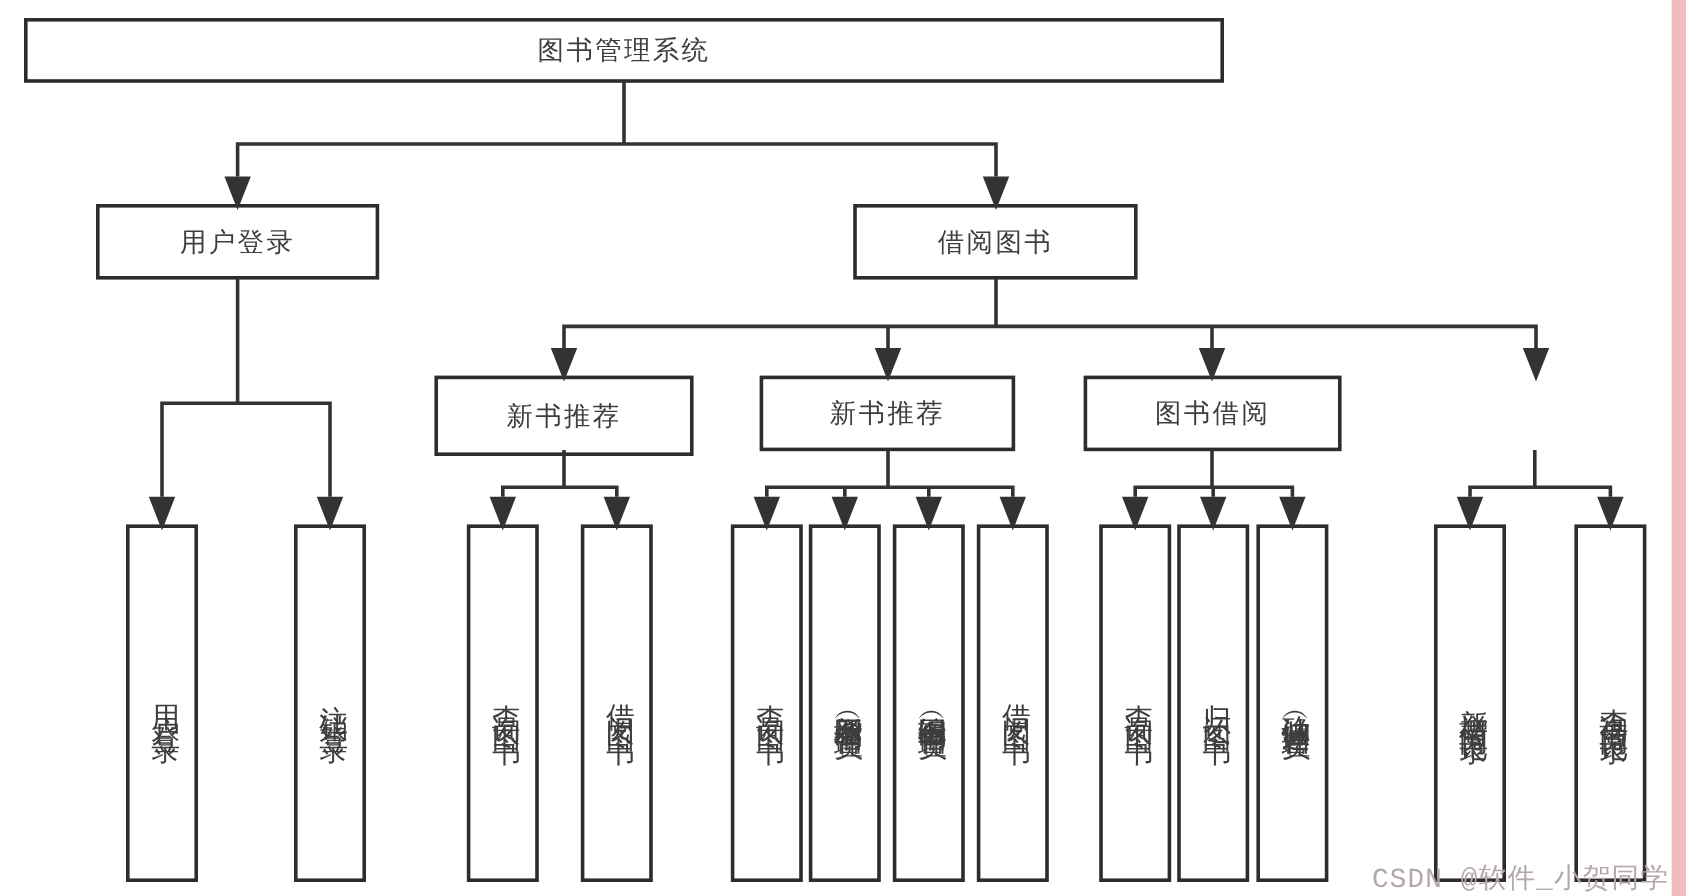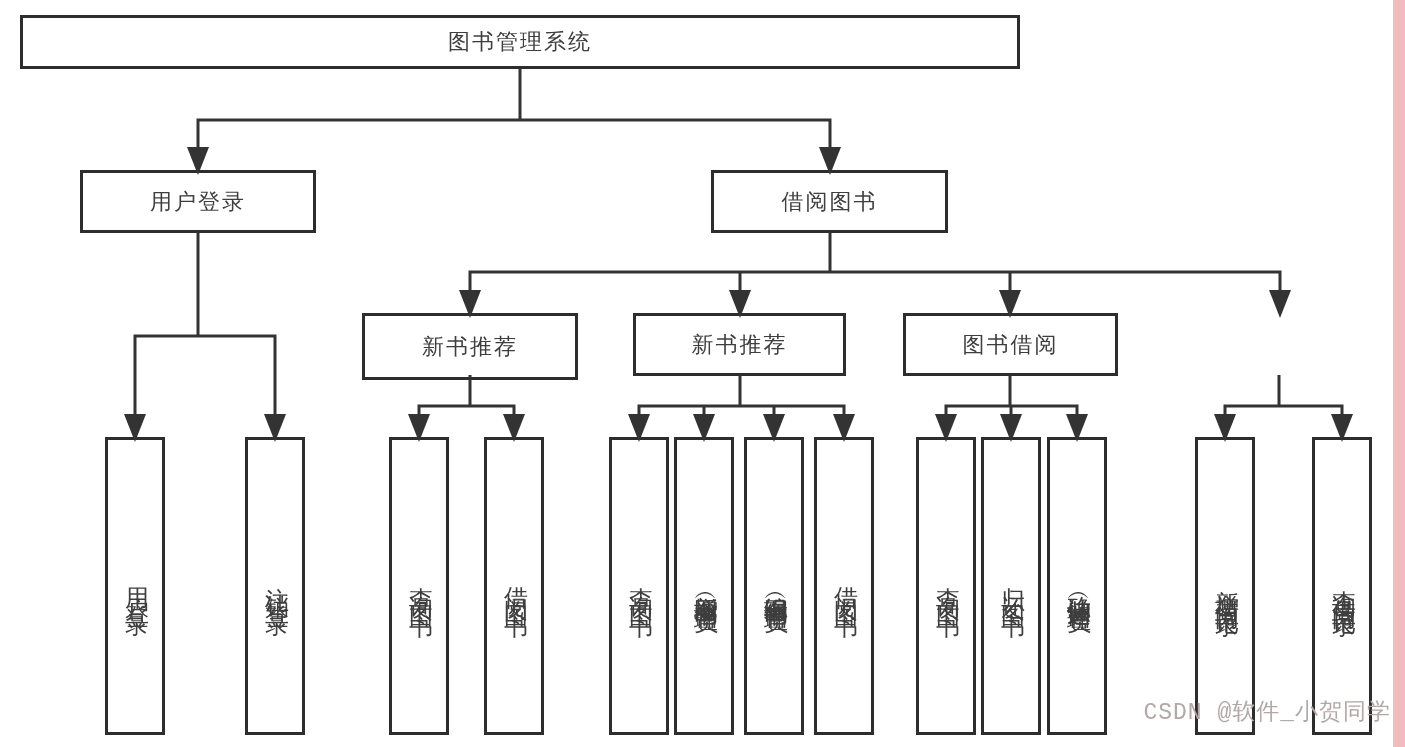--- a/index.html
+++ b/index.html
@@ -18,21 +18,21 @@
   .leaf{
     position:absolute;box-sizing:border-box;width:60px;height:298px;top:437px;
     border:3px solid var(--box_border,#2d2d2d);background:#fff;
     display:flex;align-items:center;justify-content:center;z-index:1;
   }
   .leaf-label{
     writing-mode:vertical-rl;text-orientation:mixed;
     font-size:24px;color:var(--text,#3e3e3e);line-height:1;white-space:nowrap;
   }
   .watermark{
-    position:absolute;right:14px;bottom:20px;font-size:23px;letter-spacing:1px;
+    position:absolute;right:14px;bottom:0;font-size:23px;letter-spacing:1px;
     color:var(--watermark,#b3a7a7);z-index:5;white-space:nowrap;margin-top:44px;
   }
   .edge-strip{
     position:absolute;right:0;top:0;width:12px;height:747px;
     background:var(--edge_strip,#f2bcbc);z-index:4;
   }
 </style>
 </head>
 <body>
 

